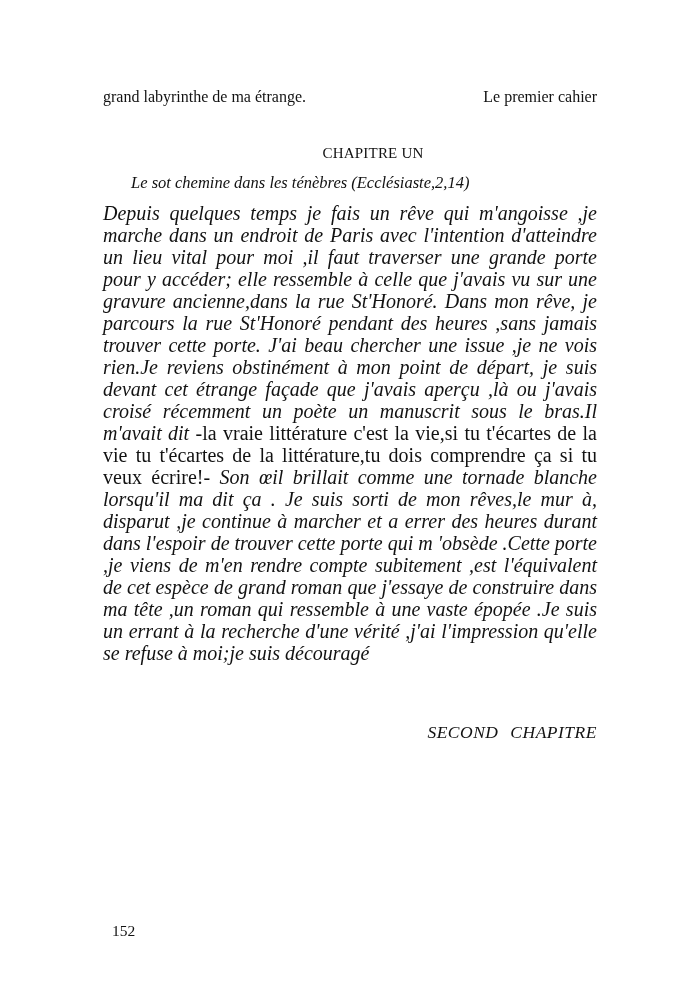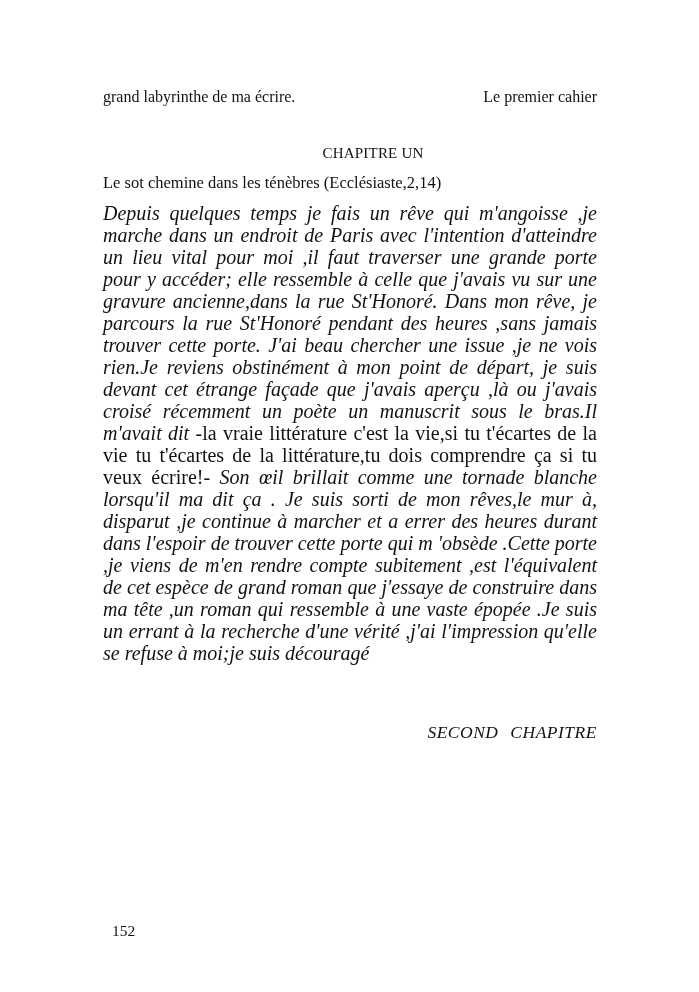--- a/index.html
+++ b/index.html
@@ -48,22 +48,24 @@
   .chapter-heading {
     margin-top: 34px;
     text-align: center;
     padding-left: 46px;
     font-size: 15px;
     line-height: 22px;
     letter-spacing: 0.2px;
   }
   .epigraph {
     margin-top: 8px;
+    font-style: italic;
     font-size: 16.5px;
     line-height: 22px;
+    margin-left: 28px;
   }
   .body-para {
     margin: 8px 0 0 0;
     font-size: 20px;
     line-height: 22px;
     text-align: justify;
   }
   .seg-italic { font-style: italic; }
   .seg-roman  { font-style: normal; }
   .second-chapter {
@@ -84,21 +86,21 @@
   }
 </style>
 </head>
 <body>
 
 <div class="page">
   <div class="content">
 
     <div class="intro">
       <div class="intro-line1">
-        <span>grand labyrinthe de ma écrire.</span>
+        <span>grand labyrinthe de ma étrange.</span>
         <span>Le premier cahier</span>
       </div>
     </div>
 
 
     <div class="chapter-heading">CHAPITRE UN</div>
 
     <div class="epigraph">Le sot chemine dans les ténèbres (Ecclésiaste,2,14)</div>
 
     <p class="body-para"><span class="seg-italic">Depuis quelques temps je fais un rêve qui m'angoisse ,je marche dans un endroit de Paris avec l'intention d'atteindre un lieu vital pour moi ,il faut traverser une grande porte pour y accéder; elle ressemble à celle que j'avais vu sur une gravure ancienne,dans la rue St'Honoré. Dans mon rêve, je parcours la rue St'Honoré pendant des heures ,sans jamais trouver cette porte. J'ai beau chercher une issue ,je ne vois rien.Je reviens obstinément à mon point de départ, je suis devant cet étrange façade que j'avais aperçu ,là ou j'avais croisé récemment un poète un manuscrit sous le bras.Il m'avait dit </span><span class="seg-roman">-la vraie littérature c'est la vie,si tu t'écartes de la vie tu t'écartes de la littérature,tu dois comprendre ça si tu veux écrire!- </span><span class="seg-italic">Son œil brillait comme une tornade blanche lorsqu'il ma dit ça . Je suis sorti de mon rêves,le mur à, disparut ,je continue à marcher et a errer des heures durant dans l'espoir de trouver cette porte qui m 'obsède .Cette porte ,je viens de m'en rendre compte subitement ,est l'équivalent de cet espèce de grand roman que j'essaye de construire dans ma tête ,un roman qui ressemble à une vaste épopée .Je suis un errant à la recherche d'une vérité ,j'ai l'impression qu'elle se refuse à moi;je suis découragé</span></p>

